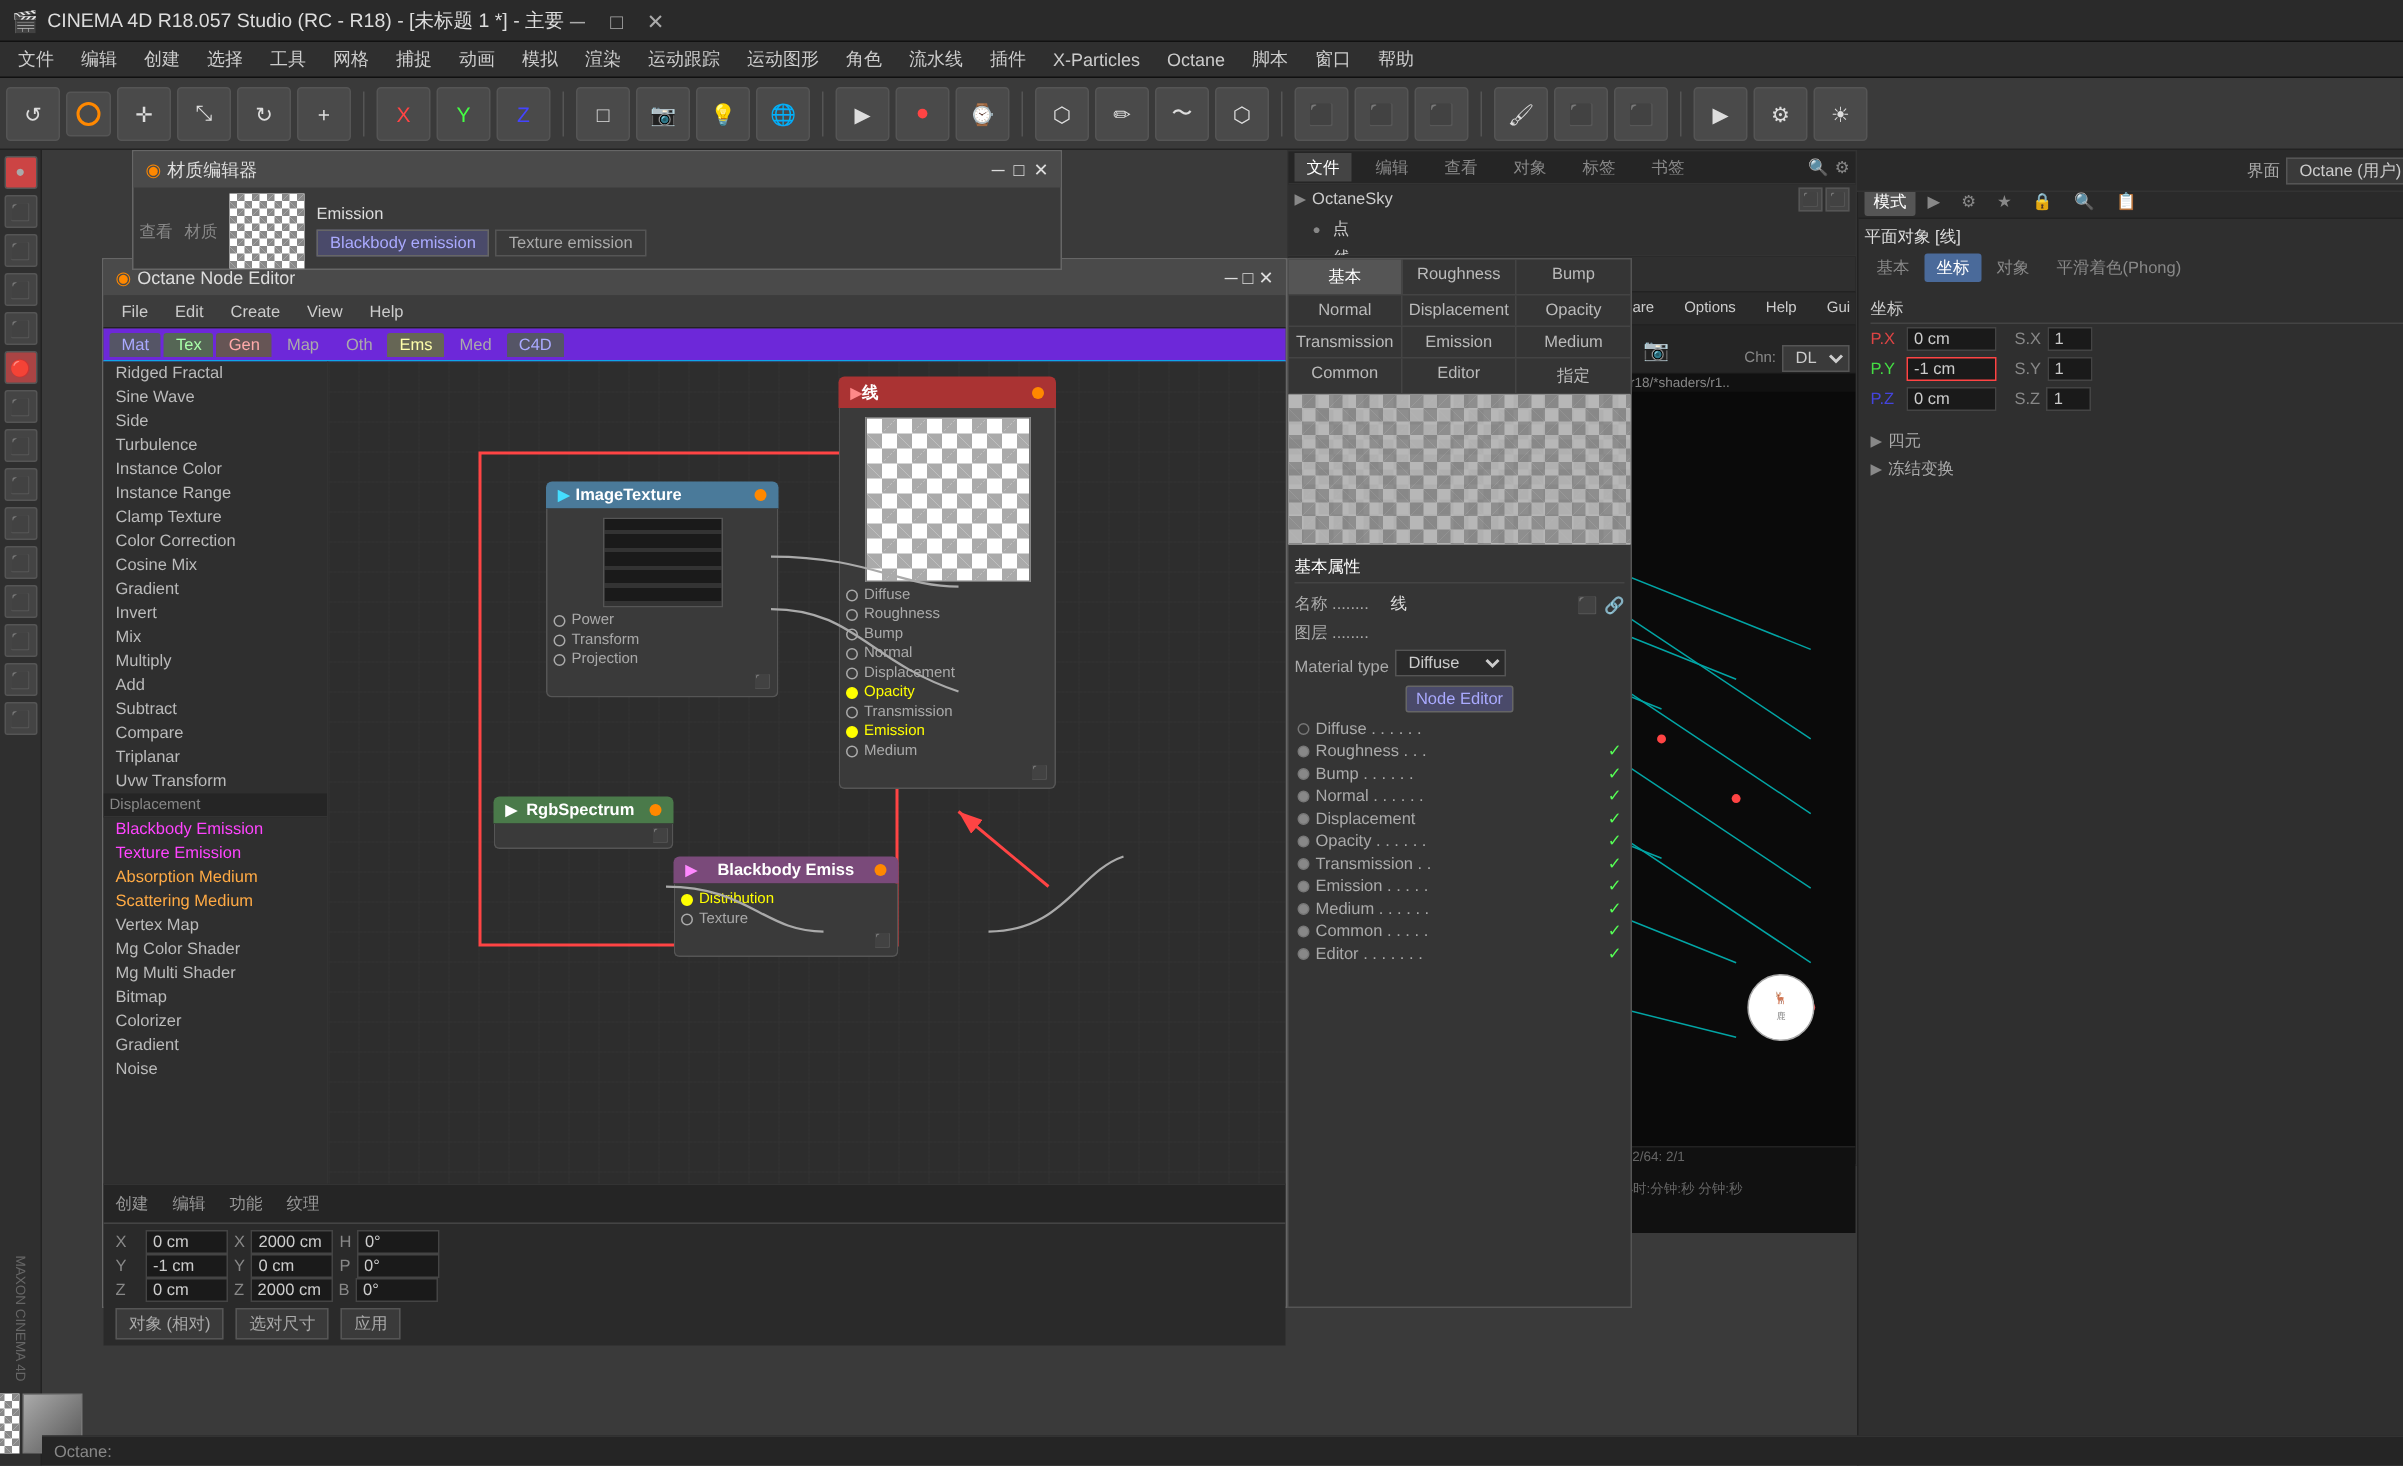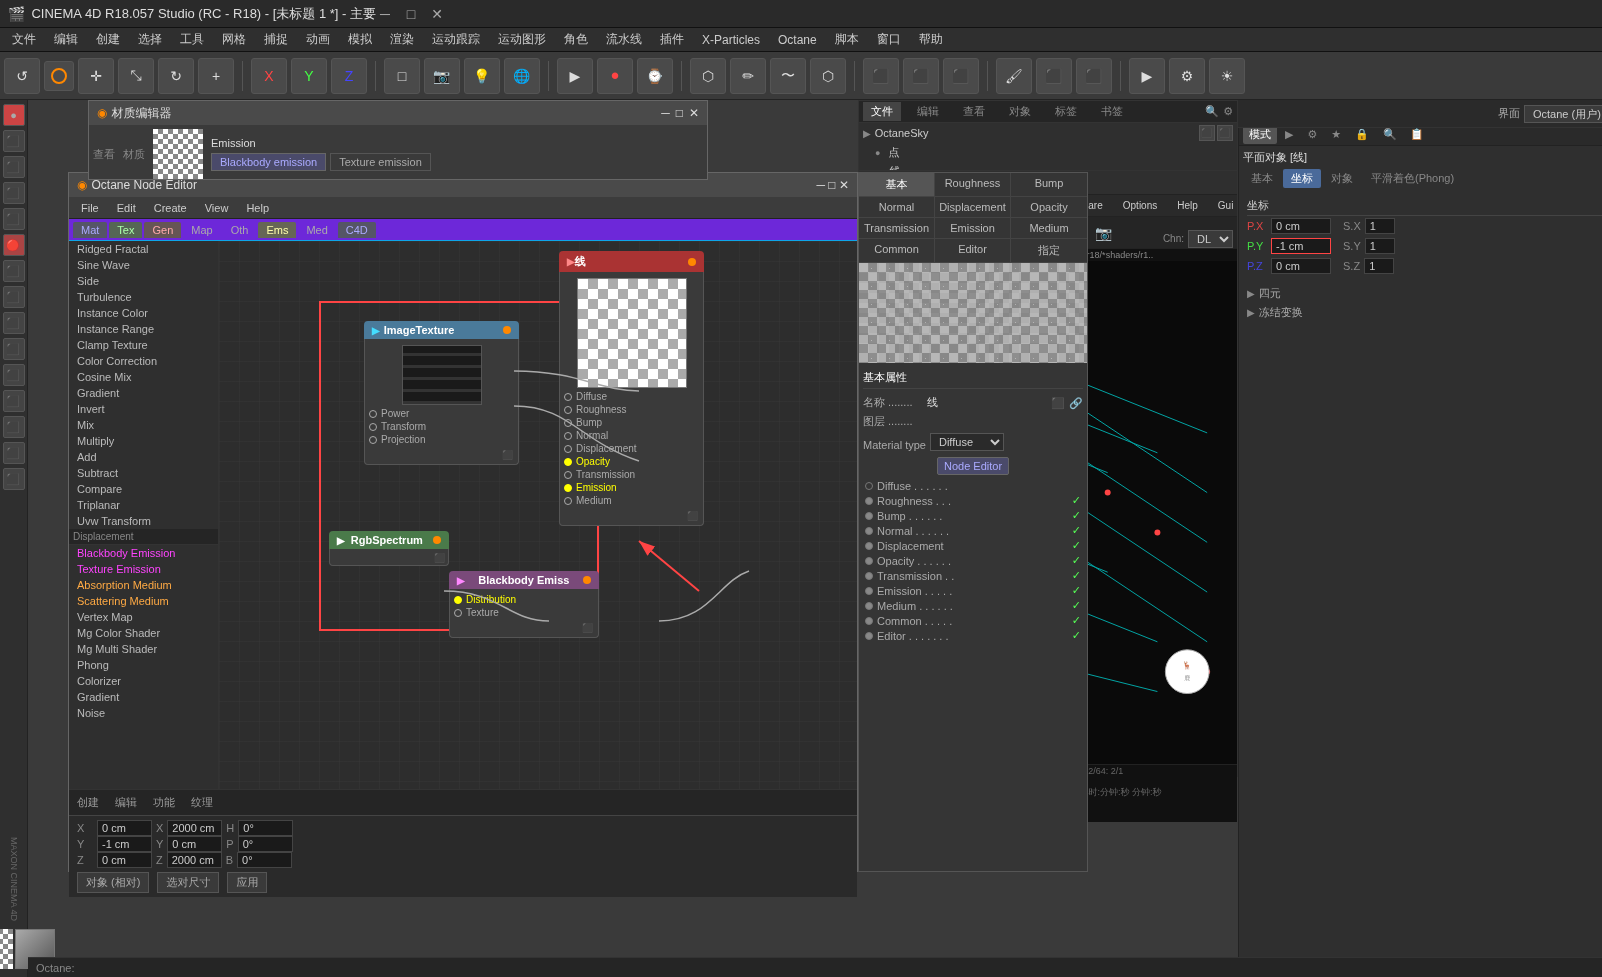--- a/index.html
+++ b/index.html
@@ -848,21 +848,21 @@
           <div class="node-list-item">Triplanar</div>
           <div class="node-list-item">Uvw Transform</div>
           <div class="node-section-header">Displacement</div>
           <div class="node-list-item highlight-purple">Blackbody Emission</div>
           <div class="node-list-item highlight-purple">Texture Emission</div>
           <div class="node-list-item highlight-orange">Absorption Medium</div>
           <div class="node-list-item highlight-orange">Scattering Medium</div>
           <div class="node-list-item">Vertex Map</div>
           <div class="node-list-item">Mg Color Shader</div>
           <div class="node-list-item">Mg Multi Shader</div>
-          <div class="node-list-item">Phong</div>
+          <div class="node-list-item">Bitmap</div>
           <div class="node-list-item">Colorizer</div>
           <div class="node-list-item">Gradient</div>
           <div class="node-list-item">Noise</div>
         </div>
 
         <div id="node-canvas">
           <div class="node-canvas-inner">
 
             <svg class="connections-svg">
 

